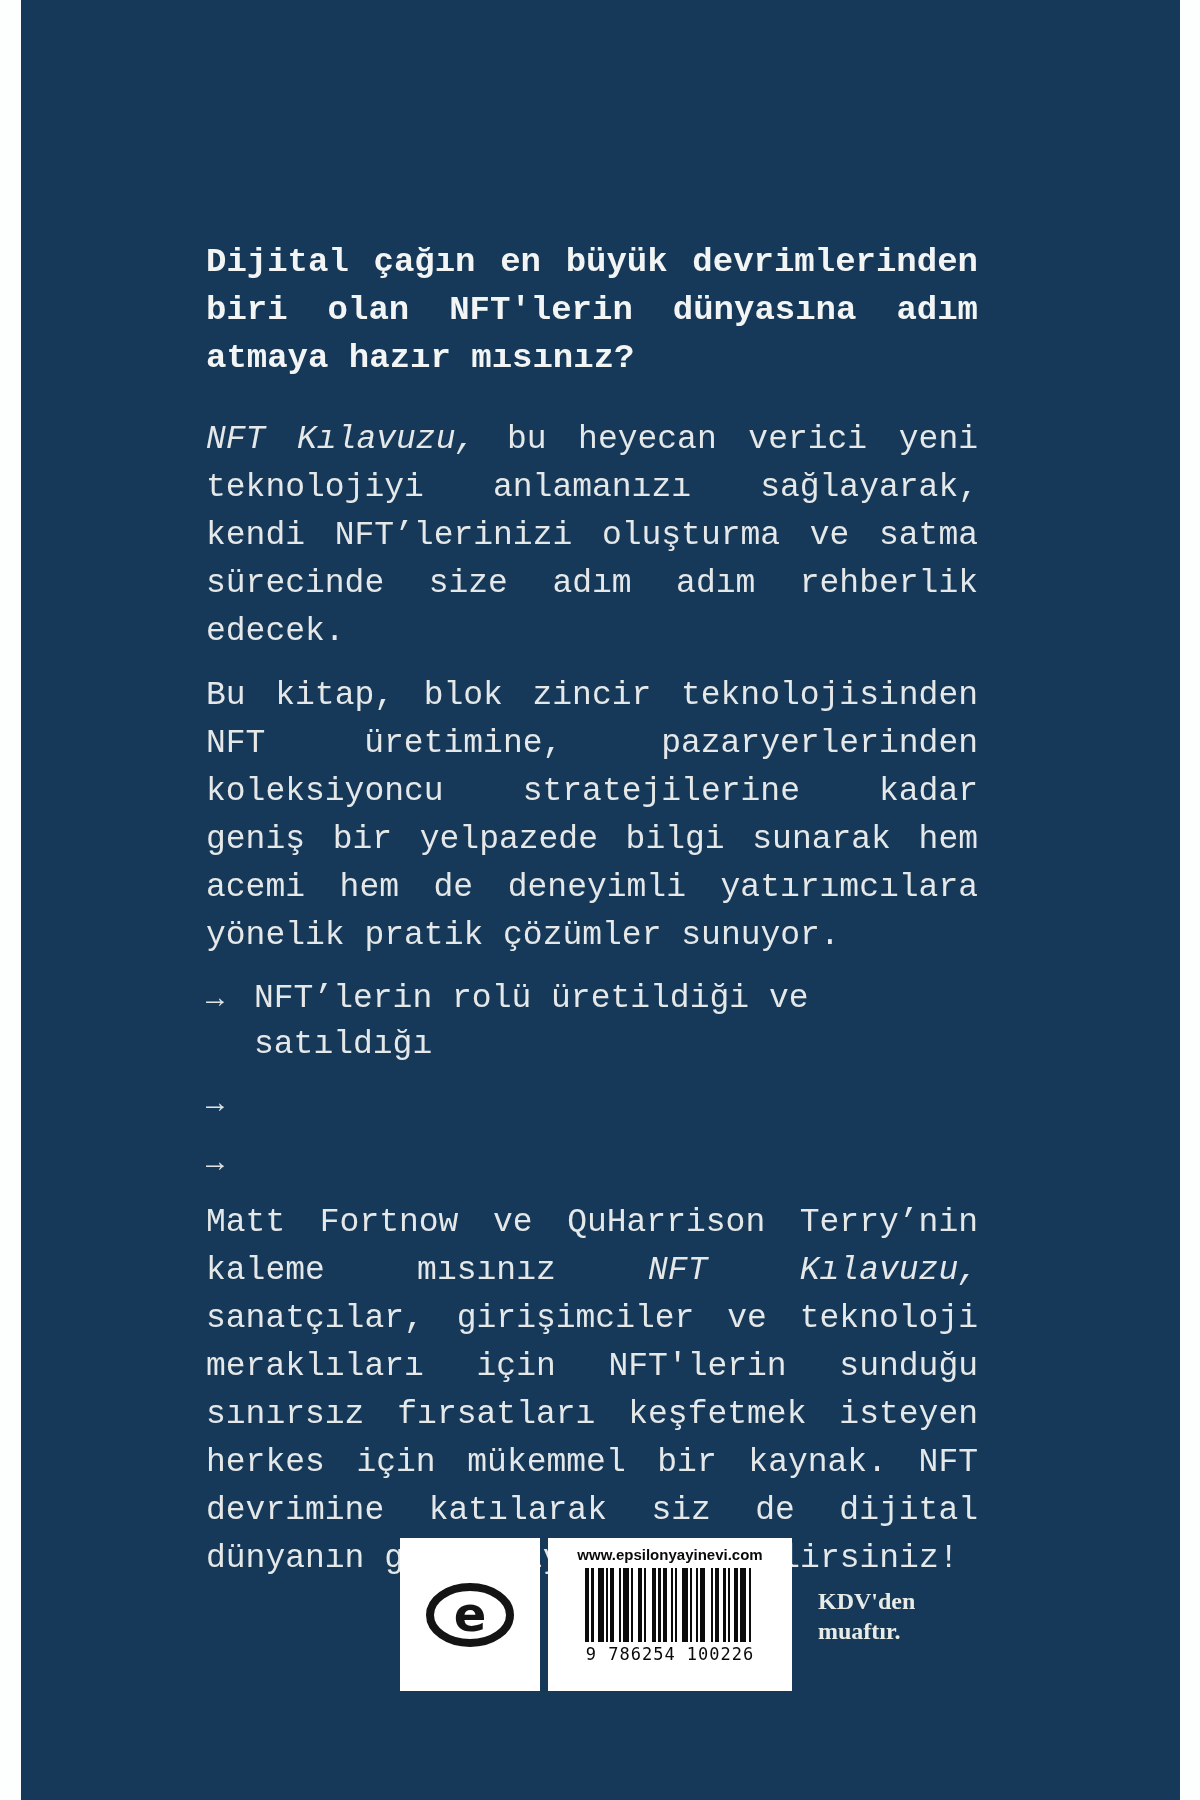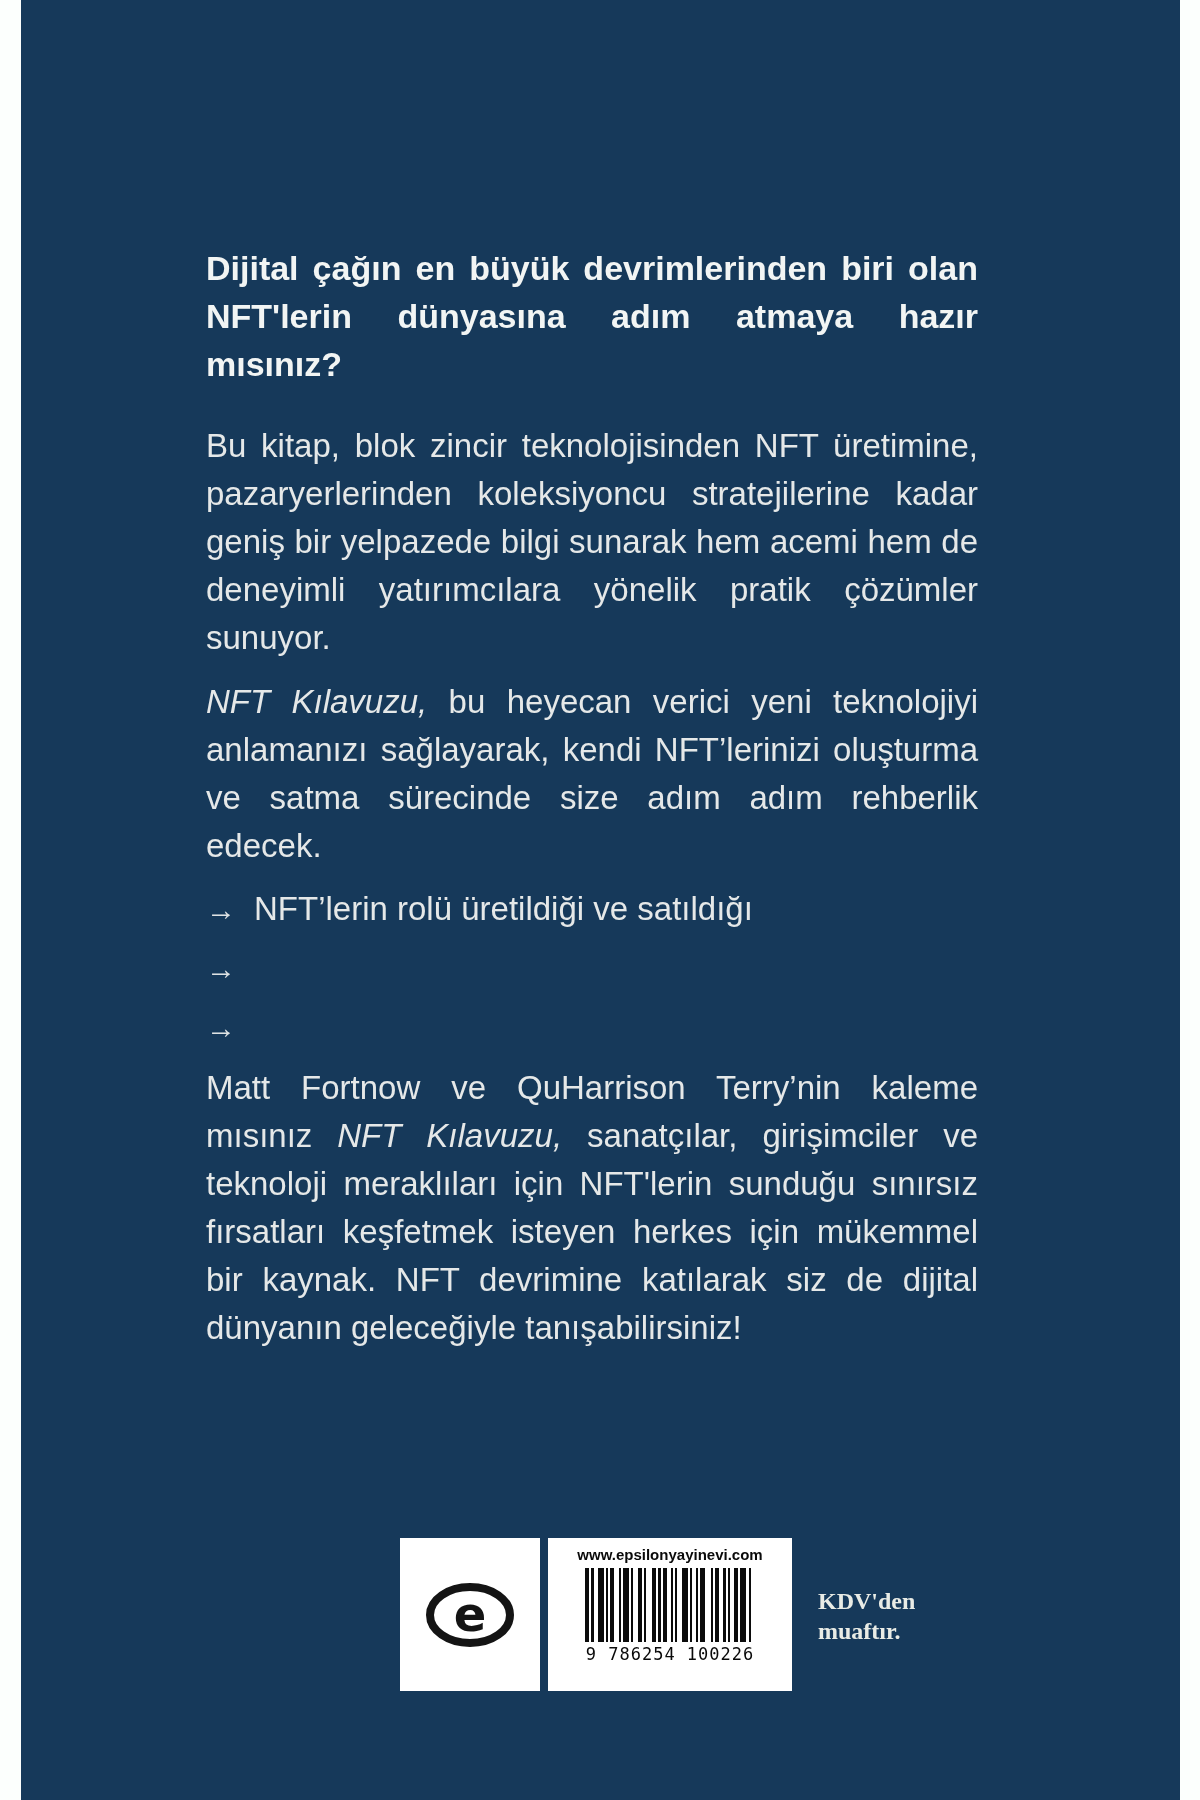--- a/index.html
+++ b/index.html
@@ -10,23 +10,24 @@
     font-family: "Liberation Sans", sans-serif;
     overflow: hidden;
   }
   .cover {
     position: absolute;
     left: 21px; right: 20px; top: 0; bottom: 0;
     background: #16395a;
   }
   .content {
     position: absolute;
-    left: 185px; top: 244px;
+    left: 185px; top: 238px;
     width: 772px;
     color: #e5e8e8;
+    font-family: Liberation Mono, monospace;
   }
   .heading {
     font-size: 34px;
     line-height: 48px;
     font-weight: bold;
     color: #f2f5f4;
     text-align: justify;
     margin: 0 0 34px 0;
   }
   p.para {
@@ -119,23 +120,23 @@
 </style>
 </head>
 <body>
 
 <div class="cover">
 
   <div class="content">
 
     <h1 class="heading">Dijital çağın en büyük devrimlerinden biri olan NFT'lerin dünyasına adım atmaya hazır mısınız?</h1>
 
+    <p class="para"><span class="italic">NFT Kılavuzu,</span><span> bu heyecan verici yeni teknolojiyi anlamanızı sağlayarak, kendi NFT’lerinizi oluşturma ve satma sürecinde size adım adım rehberlik edecek.</span></p>
+
     <p class="para">Bu kitap, blok zincir teknolojisinden NFT üretimine, pazaryerlerinden koleksiyoncu stratejilerine kadar geniş bir yelpazede bilgi sunarak hem acemi hem de deneyimli yatırımcılara yönelik pratik çözümler sunuyor.</p>
-
-    <p class="para"><span class="italic">NFT Kılavuzu,</span><span> bu heyecan verici yeni teknolojiyi anlamanızı sağlayarak, kendi NFT’lerinizi oluşturma ve satma sürecinde size adım adım rehberlik edecek.</span></p>
 
 
     <ul class="themes">
       <li>
         <span class="arrow">→</span>
         <span>NFT’lerin rolü üretildiği ve satıldığı</span>
       </li>
       <li>
         <span class="arrow">→</span>
       </li>

